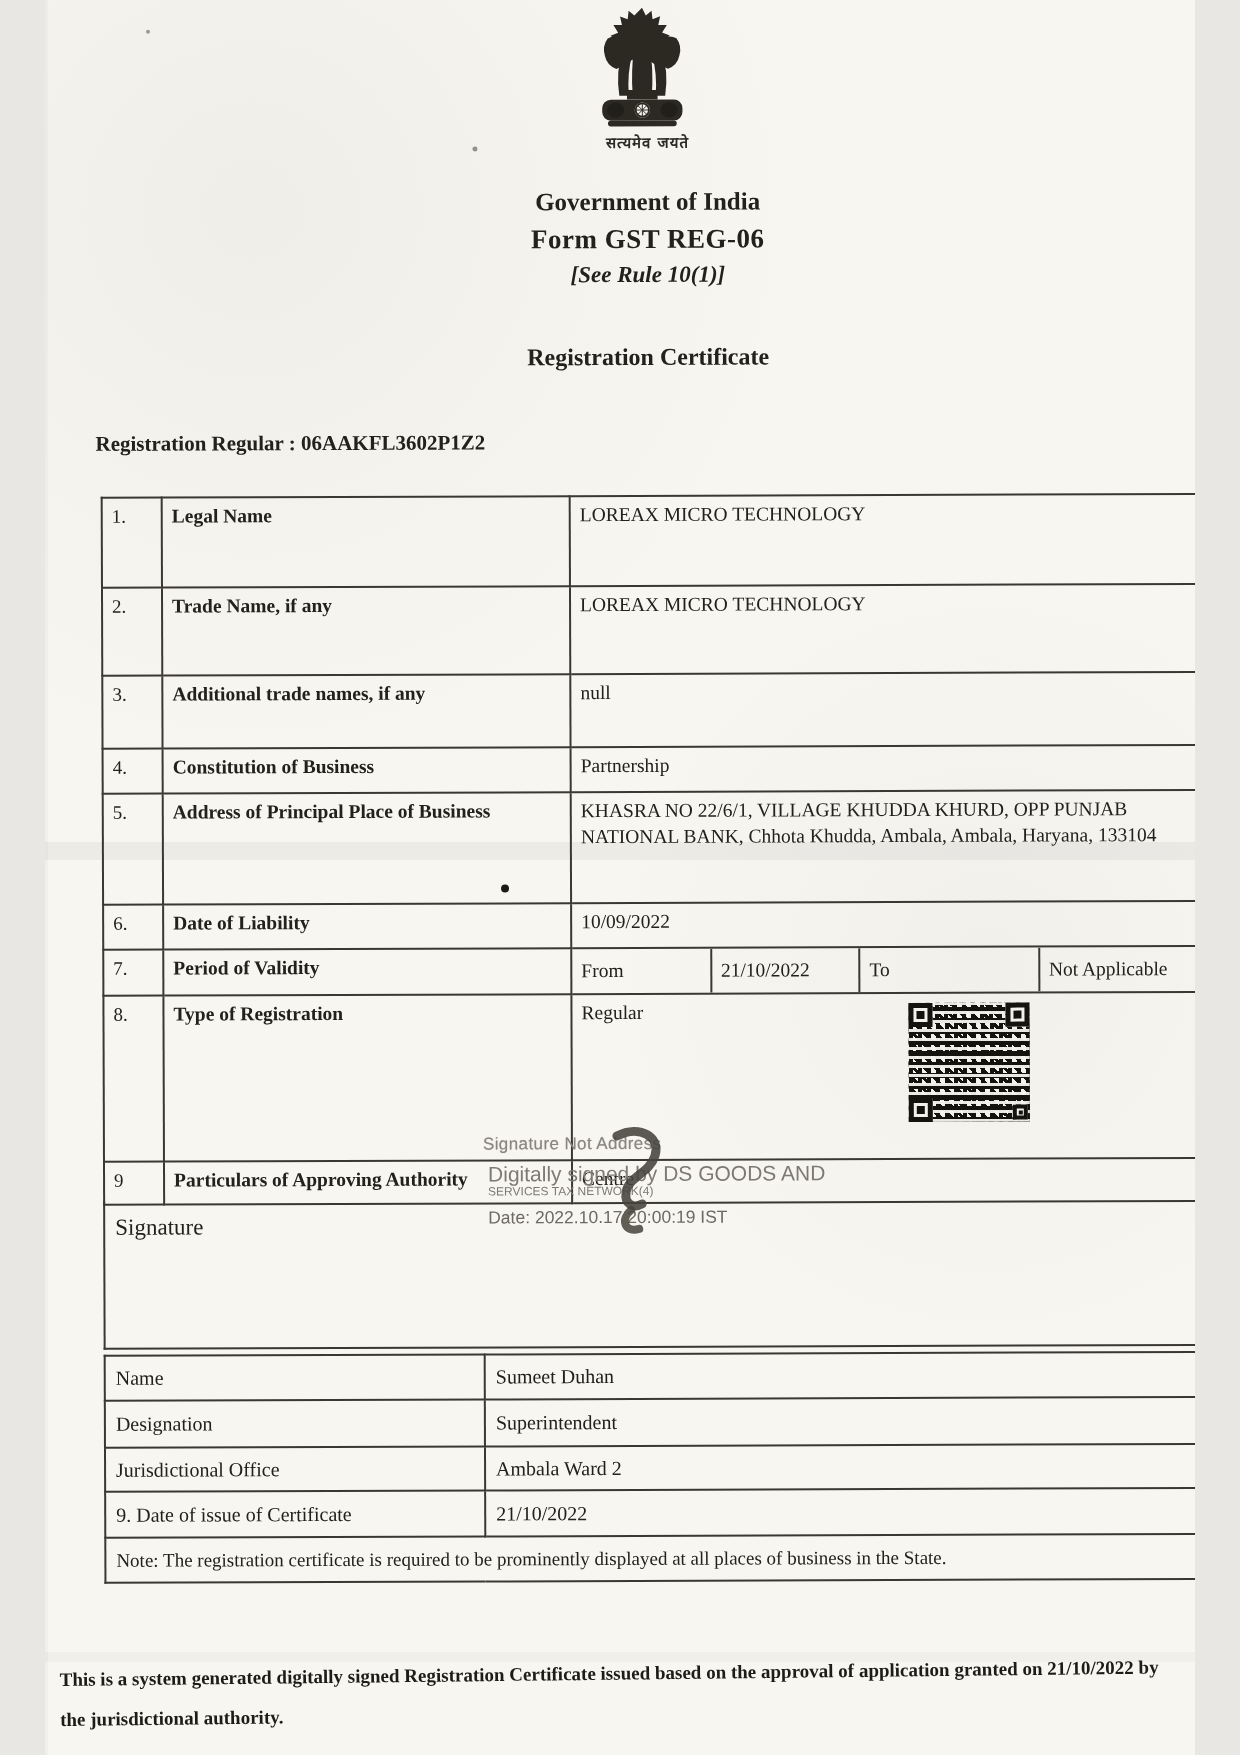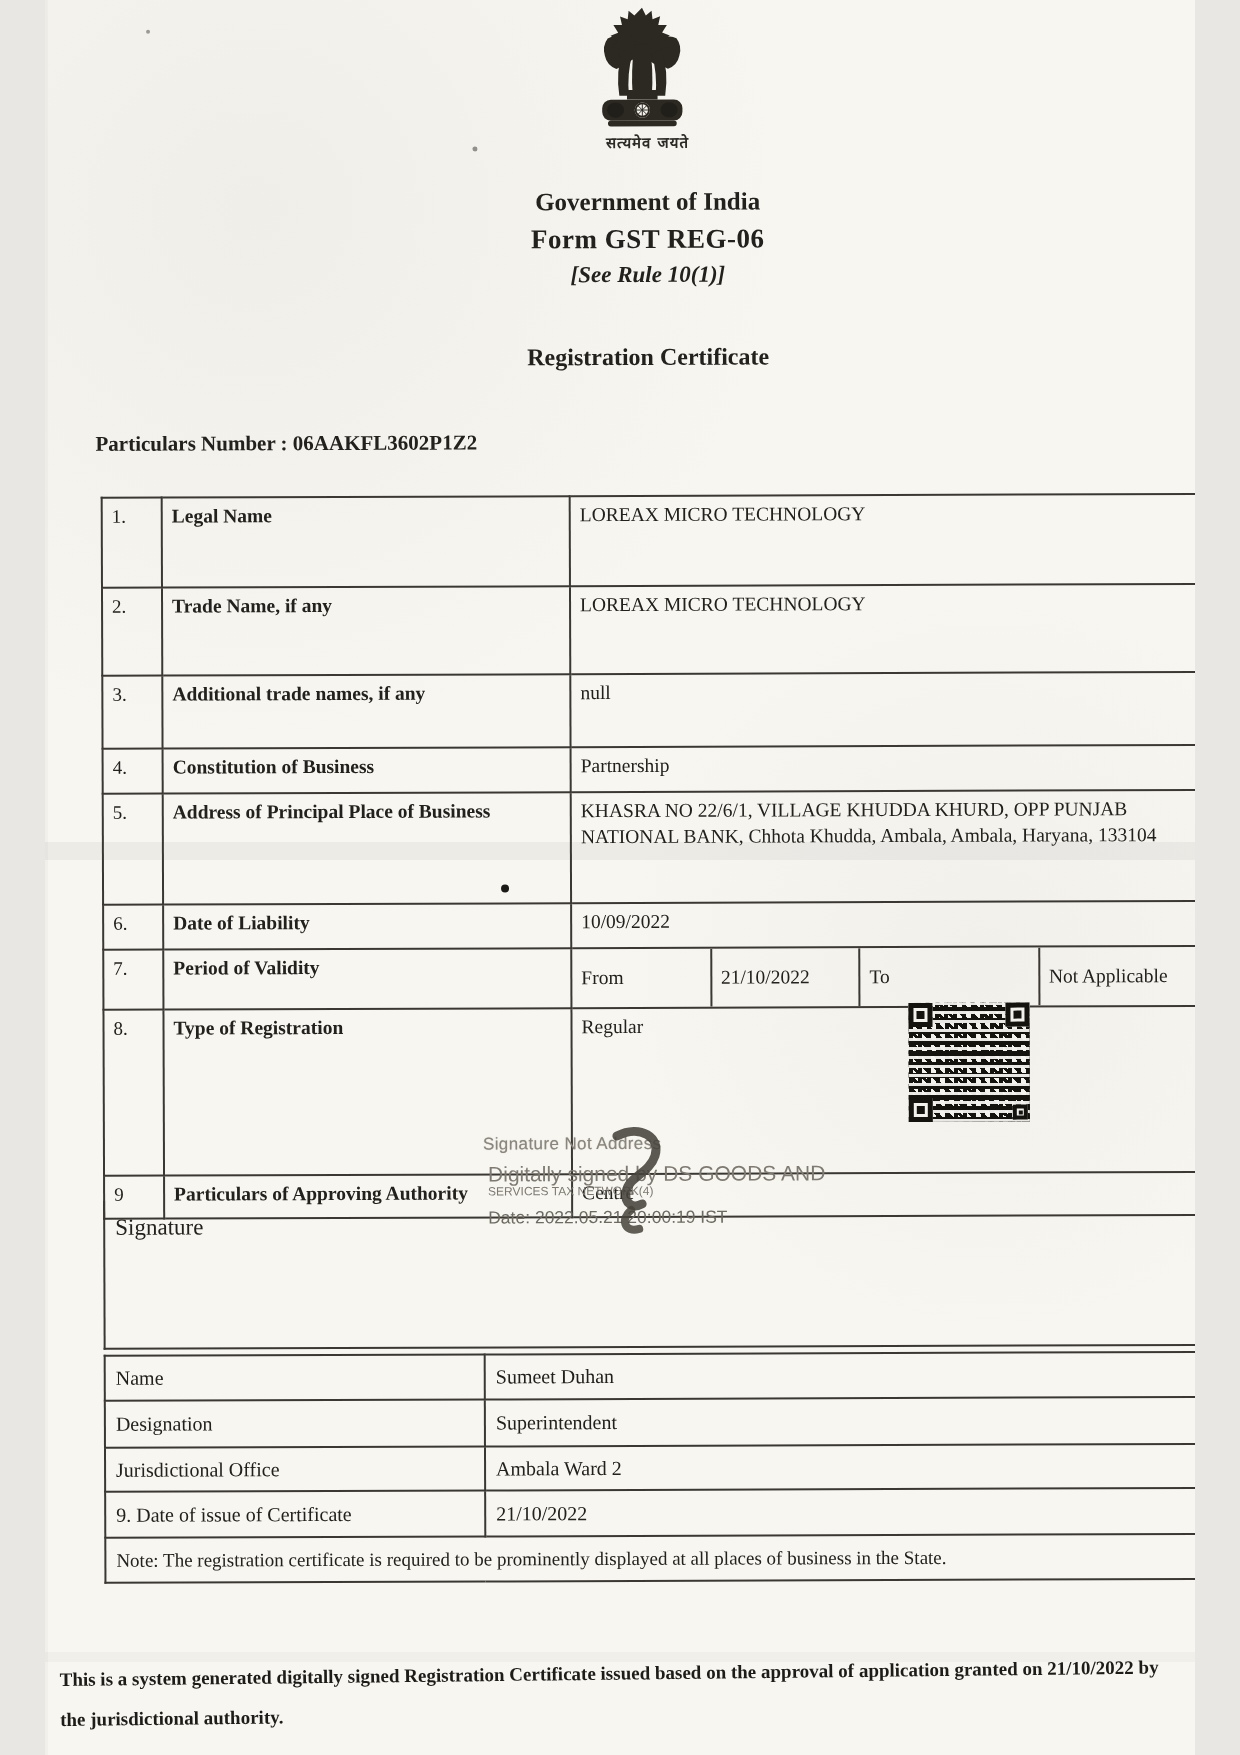--- a/index.html
+++ b/index.html
@@ -39,21 +39,21 @@
   table { border-collapse:collapse; table-layout:fixed; }
   .main-table { position:absolute; left:57px; top:495px; width:1111px; }
   .main-table td { border:2px solid #3b3833; vertical-align:top; padding:5px 9px; font-size:19.5px; line-height:1.35; overflow:hidden; }
   .main-table td.numc { font-size:19px; }
   .lbl { font-weight:bold; }
   tr.r1 { height:90px; } tr.r2 { height:88px; } tr.r3 { height:73px; }
   tr.r4 { height:45px; } tr.r5 { height:111px; } tr.r6 { height:45px; }
   tr.r7 { height:43px; } tr.r8 { height:166px; } tr.r9 { height:43px; }
   td.split { padding:0; }
   .split-inner { display:flex; height:100%; }
-  .split-inner > div { padding:16px 9px; box-sizing:border-box; }
+  .split-inner > div { padding:9px 9px; box-sizing:border-box; }
   .sc1 { width:138px; }
   .sc2 { width:149px; border-left:2px solid #3b3833; }
   .sc3 { width:180px; border-left:2px solid #3b3833; }
   .sc4 { width:176px; border-left:2px solid #3b3833; }
 
   
   .sig-box { position:absolute; left:57px; top:1199px; width:1111px; height:149px;
     border:2px solid #3b3833; border-top:none; box-sizing:border-box; }
   .sig-box .sig-label { position:absolute; left:10px; top:14px; font-size:23px; }
 
@@ -132,21 +132,21 @@
         <rect x="14" y="120" width="72" height="6" rx="3" fill="#2c2922"></rect>
       </svg>
     </div>
     <div class="hdr-center emblem-caption">सत्यमेव जयते</div>
     <div class="hdr-center gov-title">Government of India</div>
     <div class="hdr-center form-title">Form GST REG-06</div>
     <div class="hdr-center rule-ref">[See Rule 10(1)]</div>
     <div class="hdr-center doc-title">Registration Certificate</div>
 
     <div class="reg-line">
-      <span>Particulars Number :</span>
+      <span>Registration Regular :</span>
       <span>06AAKFL3602P1Z2</span>
     </div>
 
     <table class="main-table">
       <colgroup>
           <col style="width:60px">
           <col style="width:408px">
           <col style="width:643px">
         </colgroup>
       <tbody>
@@ -213,21 +213,21 @@
     </div>
 
     <div class="sig-box">
       <div class="sig-label">Signature</div>
     </div>
 
     <div class="stamp">
       <div class="stamp-line st1">Signature Not Address</div>
       <div class="stamp-line st2">Digitally signed by DS GOODS AND</div>
       <div class="stamp-line st3">SERVICES TAX NETWORK(4)</div>
-      <div class="stamp-line st4">Date: 2022.05.21 20:00:19 IST</div>
+      <div class="stamp-line st4">Date: 2022.10.17 20:00:19 IST</div>
       <svg class="squiggle" width="80" height="115" viewBox="0 0 80 115">
         <path d="M28,10 C52,-2 72,12 66,30 C60,48 40,50 37,66 C35,78 44,83 53,78" fill="none" stroke="#46433b" stroke-width="9" stroke-linecap="round" opacity="0.88"></path>
         <path d="M42,84 C31,93 35,107 50,103" fill="none" stroke="#46433b" stroke-width="8" stroke-linecap="round" opacity="0.85"></path>
       </svg>
     </div>
 
     <table class="officer-table">
       <colgroup>
           <col style="width:380px">
           <col style="width:731px">

